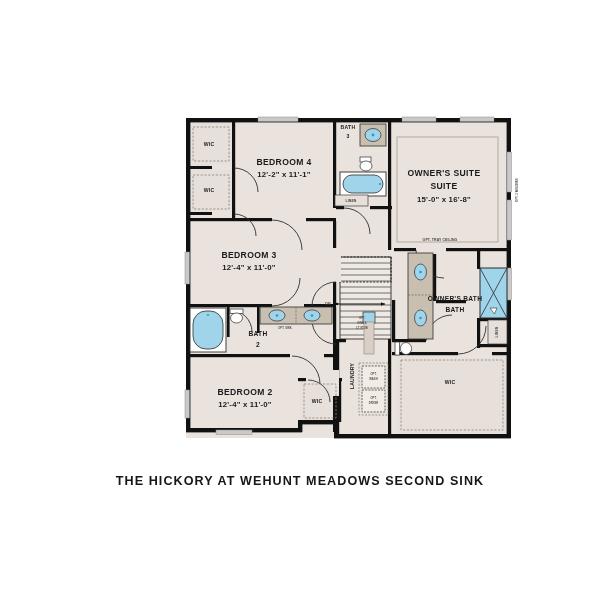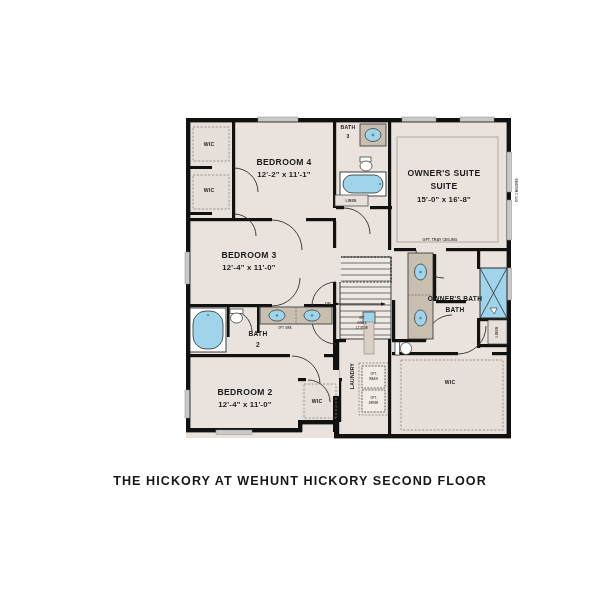--- a/index.html
+++ b/index.html
@@ -361,15 +361,15 @@
 
         <text class="room-label rl-micro" x="329.5" y="398">OPT.</text>
         <text class="room-label rl-micro" x="329.5" y="403">DRYER</text>
 
         <text class="room-label rl-tiny" x="284" y="304">DN</text>
       </g>
 
     </svg>
   </div>
 
-  <div id="caption">THE HICKORY AT WEHUNT HICKORY SECOND FLOOR</div>
+  <div id="caption">THE HICKORY AT WEHUNT MEADOWS SECOND SINK</div>
 
 </div>
 
 </body></html>

